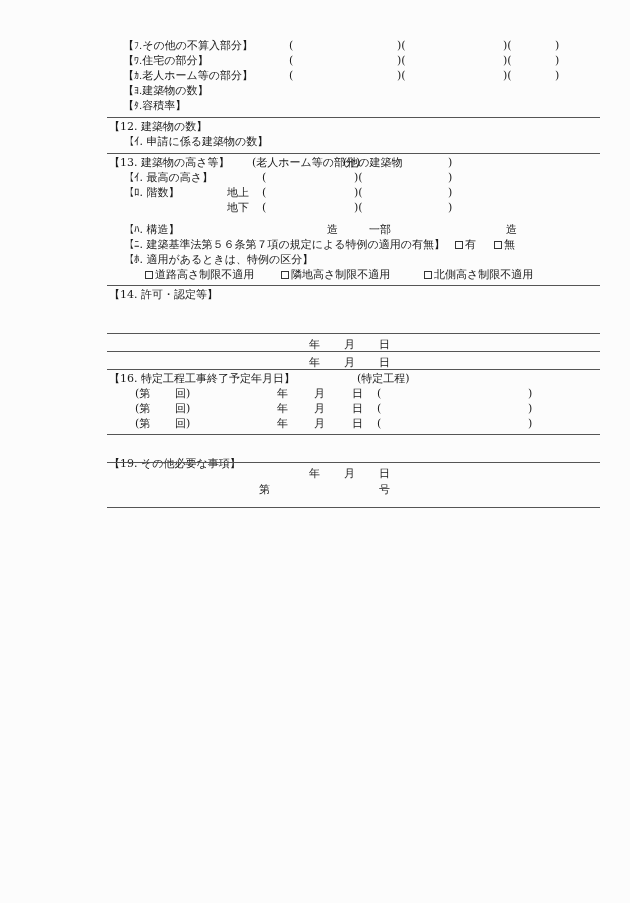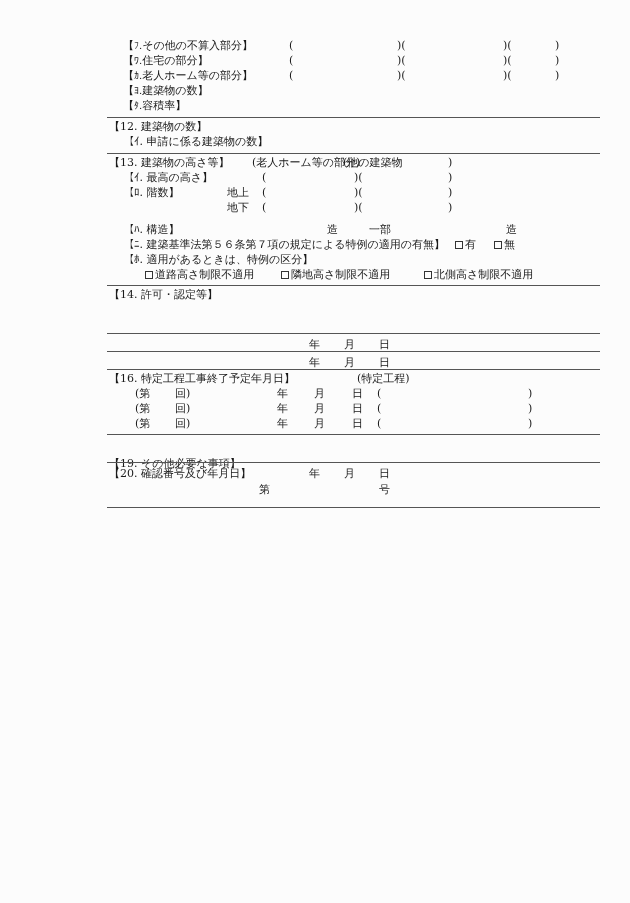--- a/index.html
+++ b/index.html
@@ -252,21 +252,20 @@
 
     <div class="block">
       <div class="row" style="height:17px;line-height:17px">
         <span class="c ind0" style="top:20px">【19. その他必要な事項】</span>
       </div>
       <div style="height:10px"></div>
     </div>
 
     <div class="block last">
       <div class="row" style="height:17px;line-height:17px">
-        <span class="c ind0" style="top:2px">【20. 確認番号及び年月日】</span>
         <span class="c" style="left:202px;top:2px">年</span>
         <span class="c" style="left:237px;top:2px">月</span>
         <span class="c" style="left:272px;top:2px">日</span>
       </div>
       <div class="row" style="height:17px;line-height:17px">
         <span class="c" style="left:152px;top:1px">第</span>
         <span class="c" style="left:272px;top:1px">号</span>
       </div>
       <div style="height:10px"></div>
     </div>

